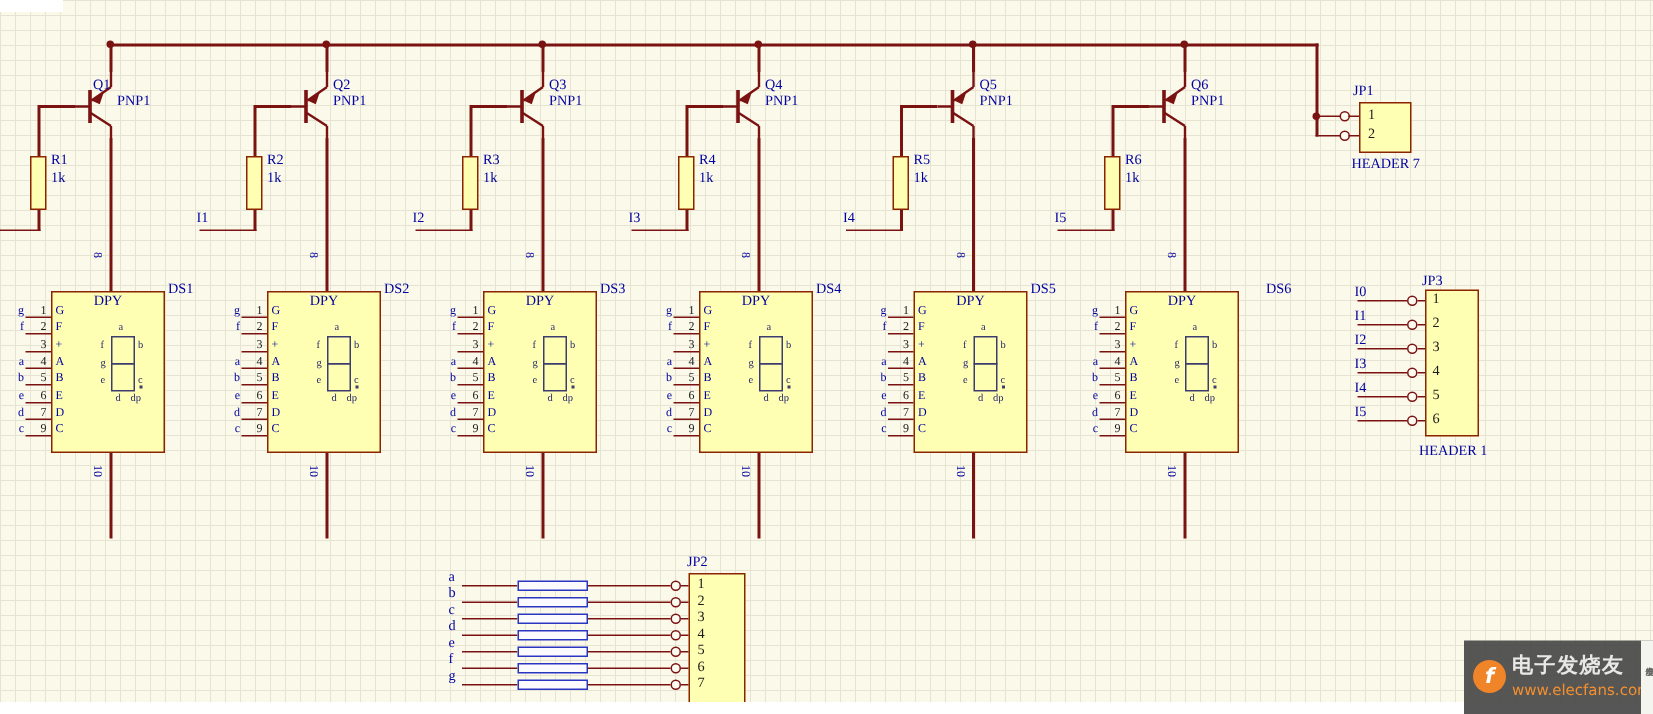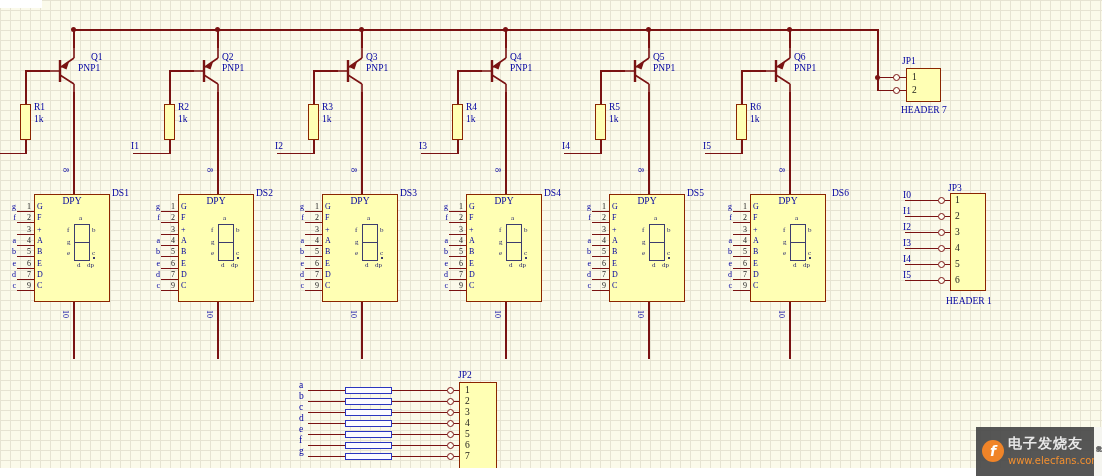--- a/index.html
+++ b/index.html
@@ -49,21 +49,21 @@
 
   <div id="sections">
 <div class="section" style="left: -16px;">
   <div class="dot" style="left:87px;top:27px"></div>
   <div class="wire" style="left:89px;top:29px;width:2px;height:19px"></div>
   <svg class="abs" style="left:66px;top:48px" width="32" height="44" viewBox="0 0 32 44">
     <path d="M24,0 V10 M24,10 L11,19 M0,23 H10 M10,27 L24,36 M24,36 V44" stroke="#7a1212" stroke-width="1.6" fill="none"></path>
     <path d="M10,12 V34" stroke="#7a1212" stroke-width="2.4" fill="none"></path>
     <polygon points="11,19 19,14 16.5,21.5" fill="#7a1212"></polygon>
   </svg>
-  <span class="t f9" style="left:107px;top:52px">Q1</span>
+  <span class="t f9" style="left:78px;top:52px">Q1</span>
   <span class="t f9" style="left:94px;top:63px">PNP1</span>
 
   <div class="wire" style="left:42px;top:70px;width:24px;height:2px"></div>
   <div class="wire" style="left:41px;top:70px;width:2px;height:35px"></div>
   <div class="comp" style="left:36px;top:104px;width:11px;height:36px"></div>
   <span class="t f9" style="left:50px;top:102px">R1</span>
   <span class="t f9" style="left:50px;top:114px">1k</span>
   <div class="wire" style="left:41px;top:140px;width:2px;height:14px"></div>
   <div class="wire" style="left:5px;top:153px;width:38px;height:1px"></div>
   <span class="t f9" style="left:3px;top:141px"></span>
@@ -486,21 +486,21 @@
   <span class="t f9" style="left:50px;top:114px">1k</span>
   <div class="wire" style="left:41px;top:140px;width:2px;height:14px"></div>
   <div class="wire" style="left:5px;top:153px;width:38px;height:1px"></div>
   <span class="t f9" style="left:3px;top:141px">I5</span>
 
   <div class="wire" style="left:89px;top:92px;width:2px;height:103px"></div>
   <span class="t f8 vert" style="left:76px;top:168px">8</span>
 
   <div class="comp" style="left:50px;top:194px;width:76px;height:108px"></div>
   <span class="t f9" style="left:50px;top:196px;width:76px;text-align:center">DPY</span>
-  <span class="t f9" style="left:132px;top:188px">DS6</span>
+  <span class="t f9" style="left:144px;top:188px">DS6</span>
   <div class="pinrows">
   <span class="t f8" style="left:20px;top:calc(203px + 0*11.3px);width:12px;text-align:right">g</span>
   <span class="t f8 blk" style="left:35px;top:calc(203px + 0*11.3px);width:12px;text-align:right">1</span>
   <div class="wire" style="left:33px;top:calc(211px + 0*11.3px);width:17px;height:1px"></div>
   <span class="t f8" style="left:53px;top:calc(203px + 0*11.3px)">G</span>
 
   <span class="t f8" style="left:20px;top:calc(203px + 1*11.3px);width:12px;text-align:right">f</span>
   <span class="t f8 blk" style="left:35px;top:calc(203px + 1*11.3px);width:12px;text-align:right">2</span>
   <div class="wire" style="left:33px;top:calc(211px + 1*11.3px);width:17px;height:1px"></div>
   <span class="t f8" style="left:53px;top:calc(203px + 1*11.3px)">F</span>

